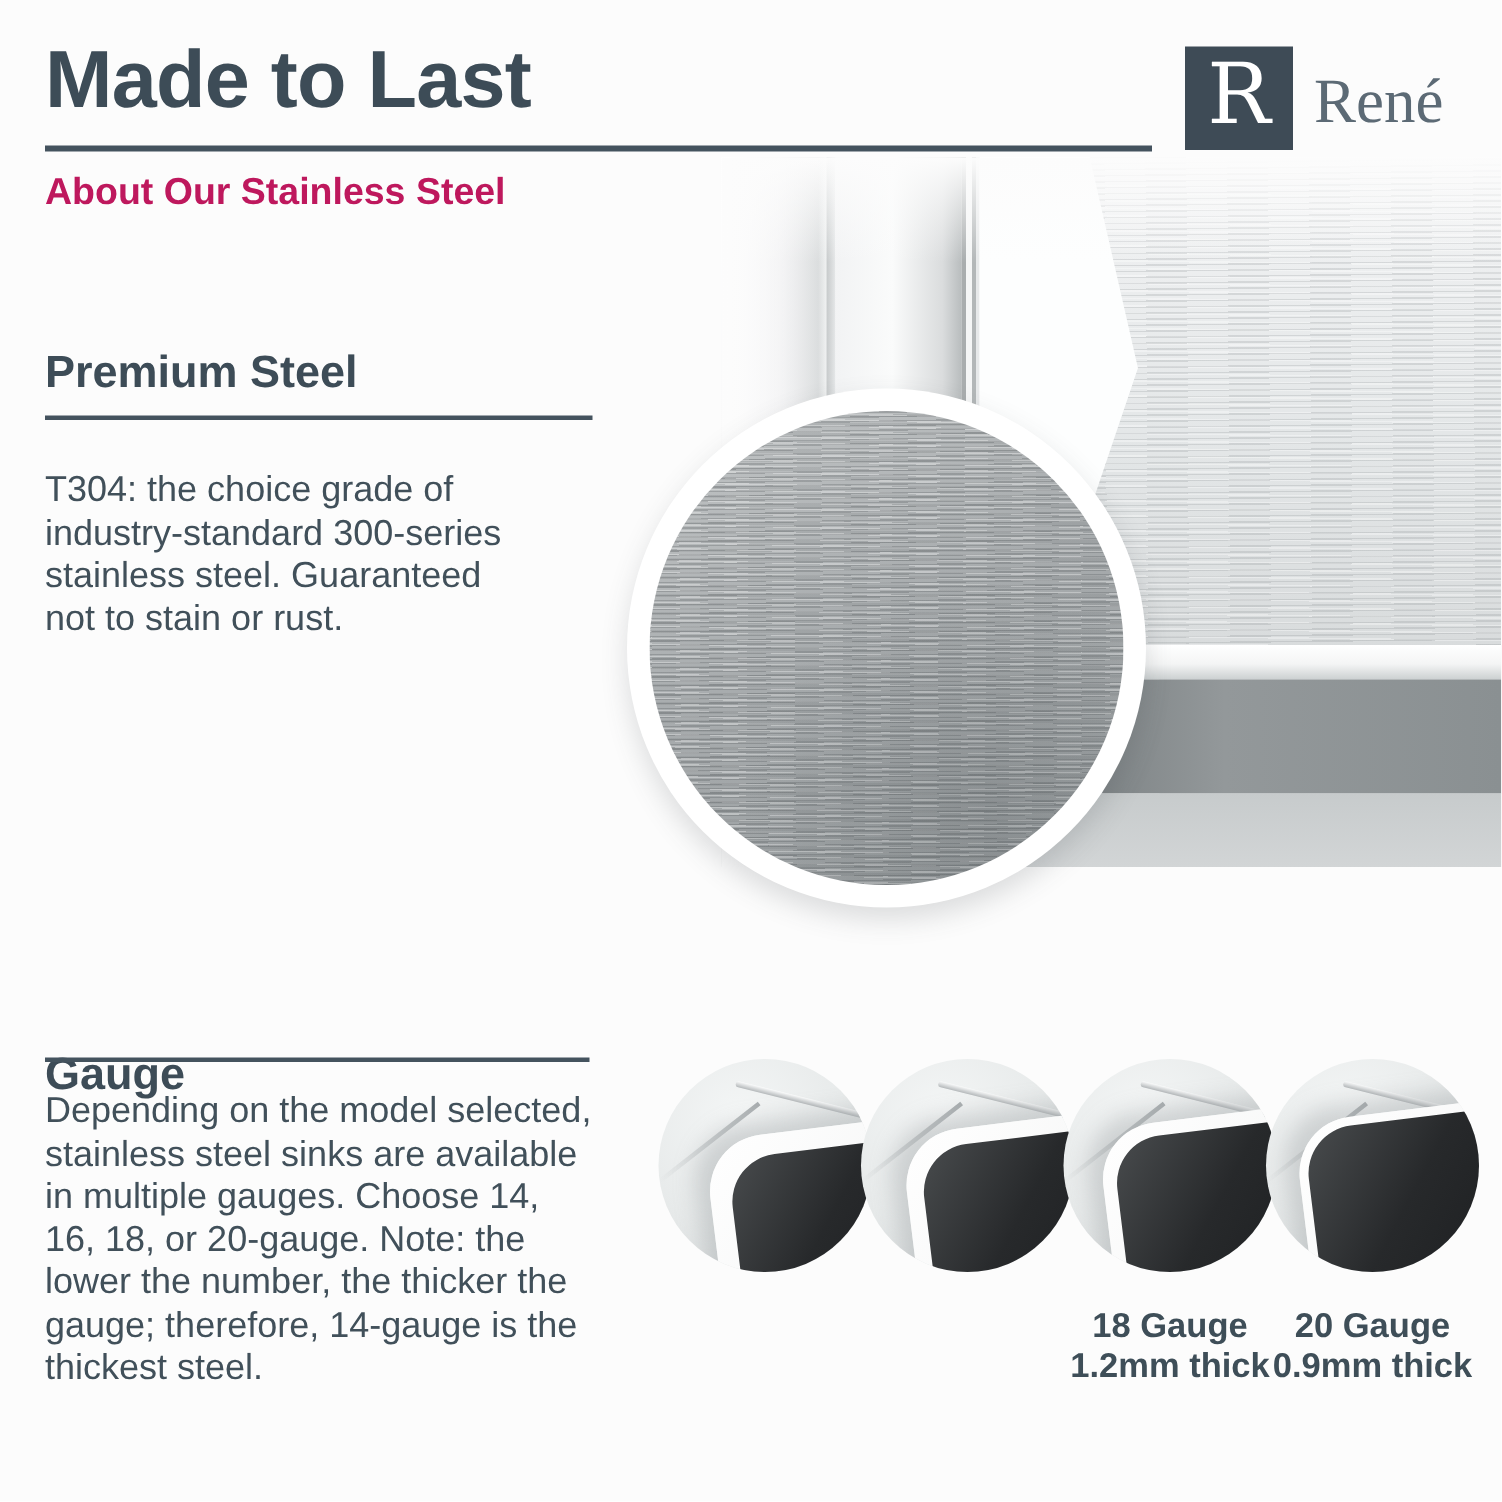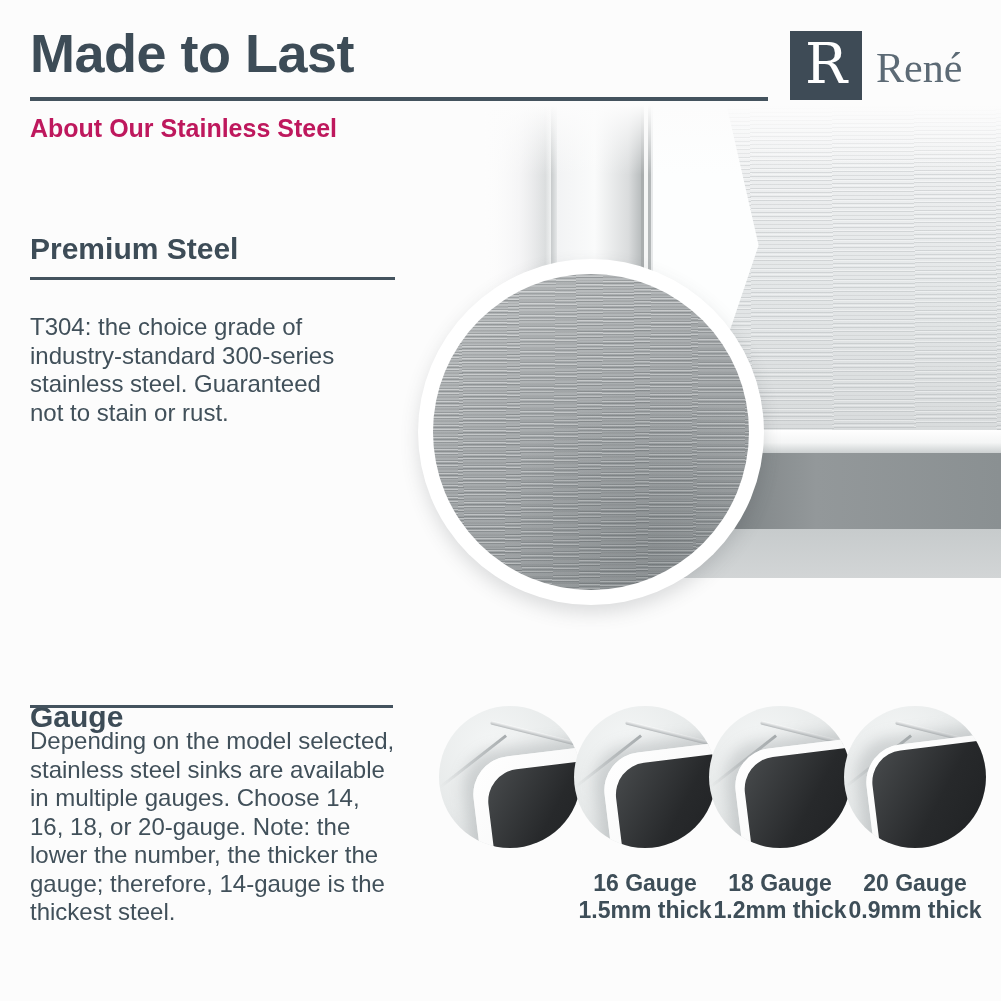--- a/index.html
+++ b/index.html
@@ -203,24 +203,20 @@
     </div>
 
     <div class="gauge-item p2">
       <div class="gauge-circle">
         <div class="edge-left"></div>
         <div class="edge-right"></div>
         <div class="rim">
           <div class="steel-core"></div>
         </div>
       </div>
-      <div class="gauge-label">
-        <div>16 Gauge</div>
-        <div>1.5mm thick</div>
-      </div>
     </div>
 
     <div class="gauge-item p3">
       <div class="gauge-circle">
         <div class="edge-left"></div>
         <div class="edge-right"></div>
         <div class="rim">
           <div class="steel-core"></div>
         </div>
       </div>

